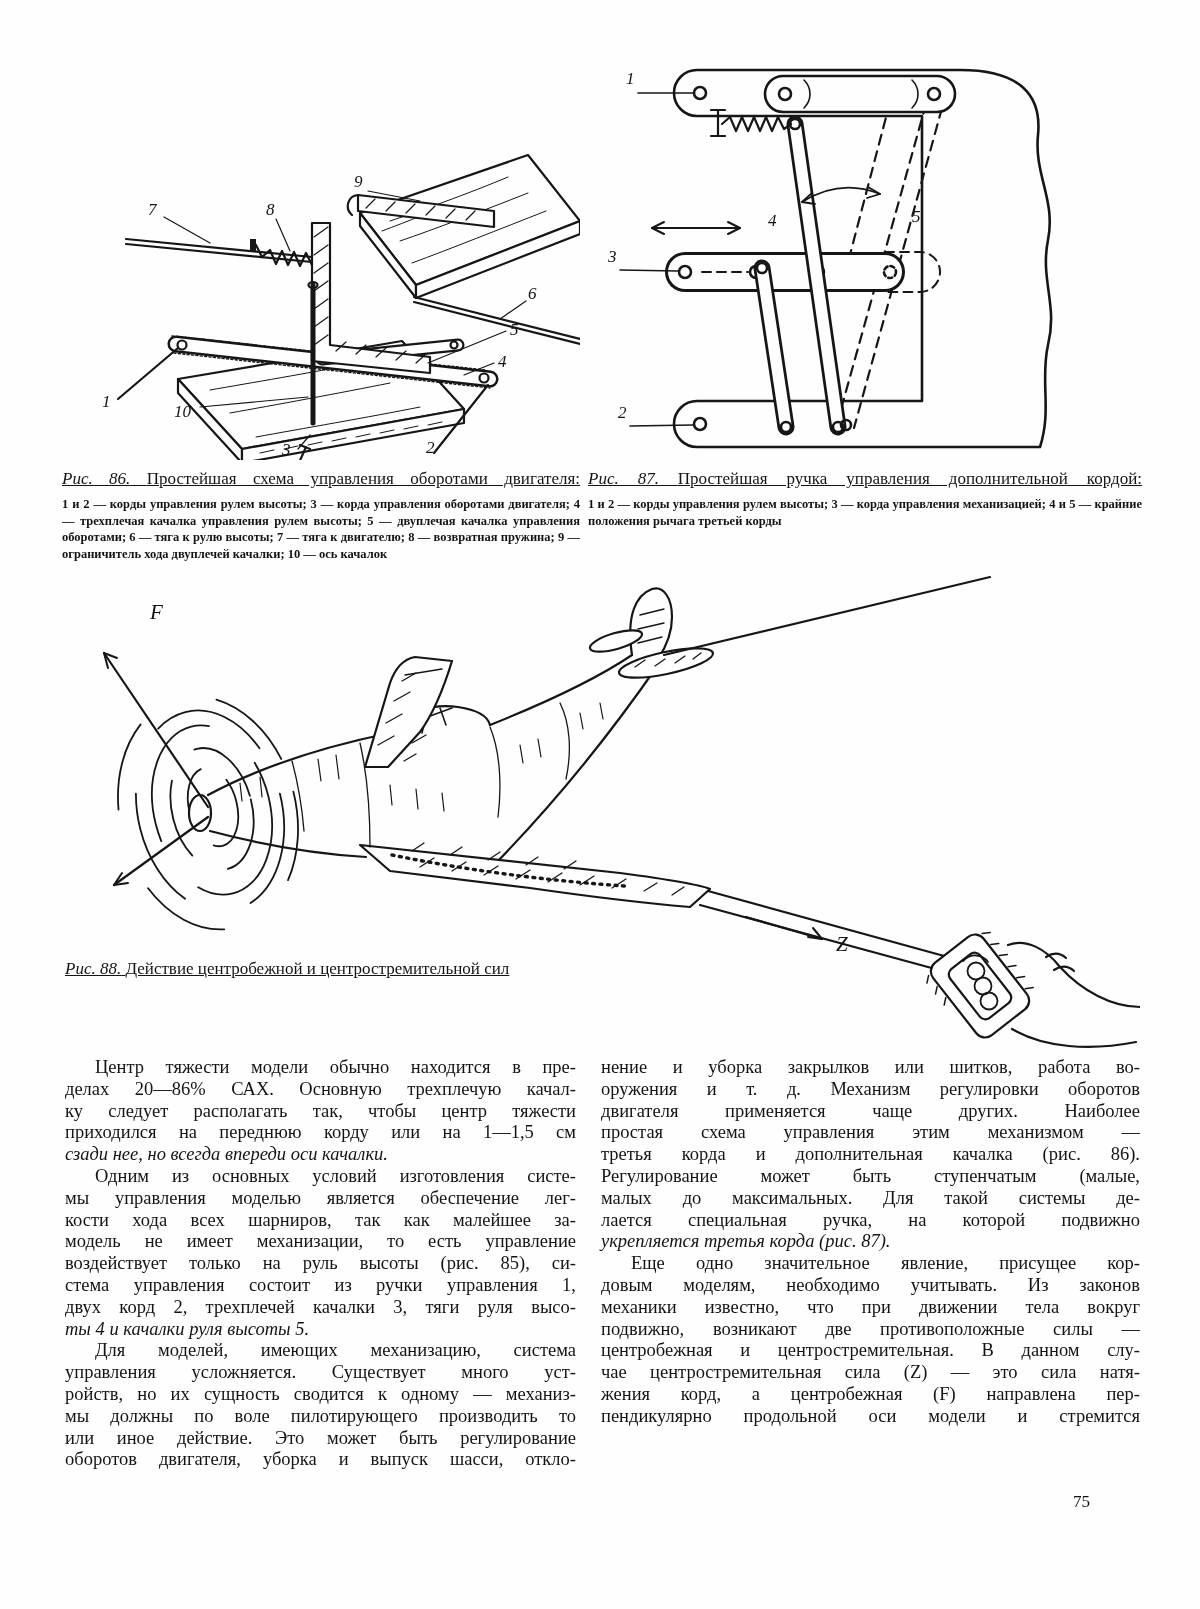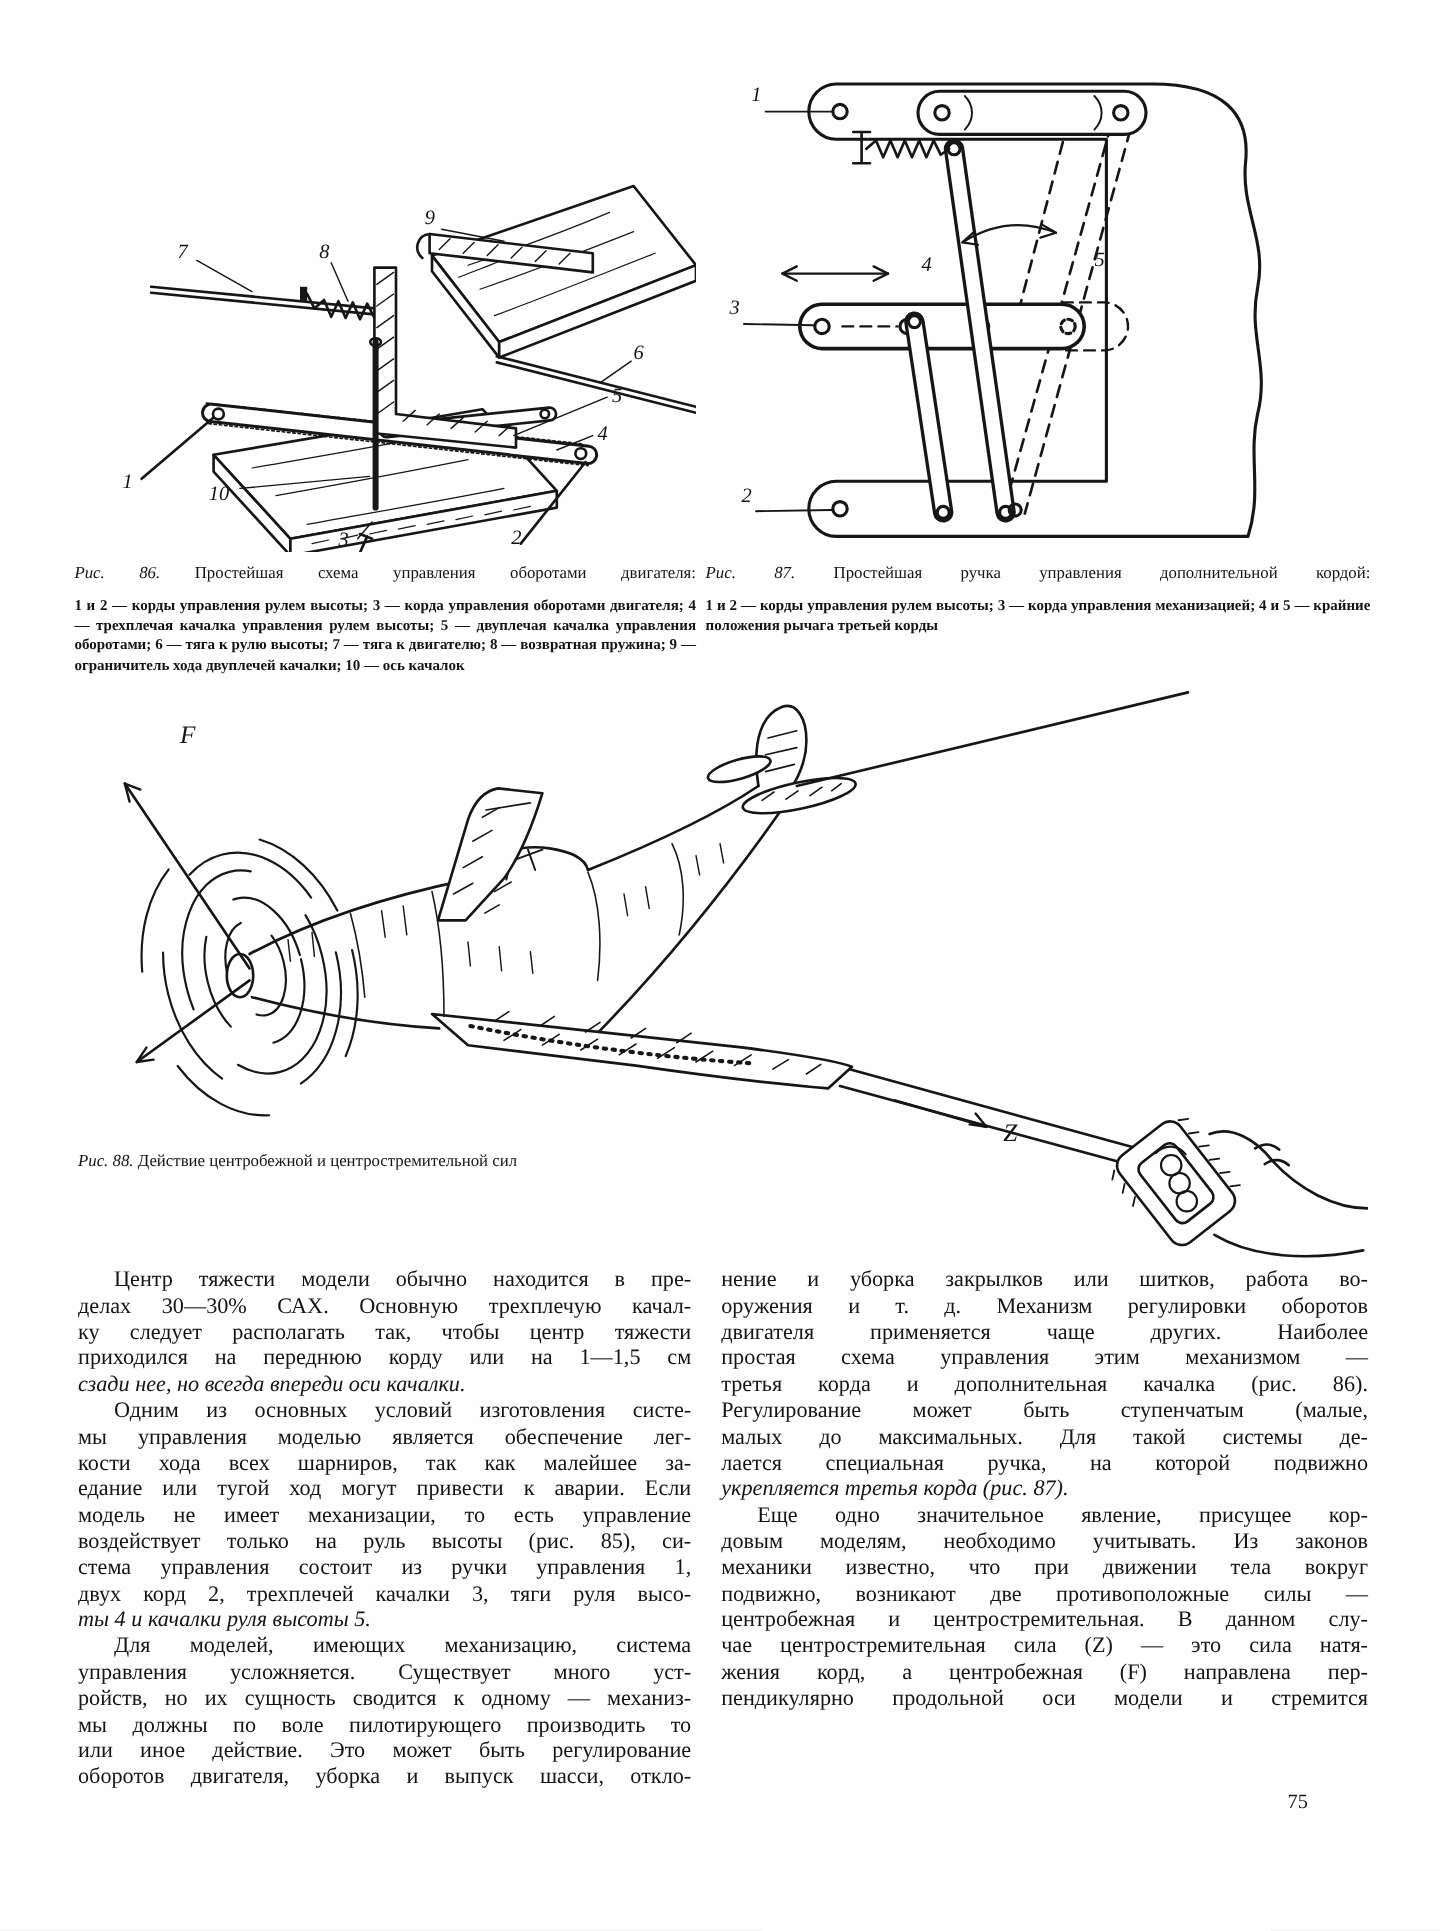--- a/index.html
+++ b/index.html
@@ -7,21 +7,21 @@
     position:relative;width:1200px;height:1609px;background:#fefefe;
     margin:0 auto;font-family:"Liberation Serif","DejaVu Serif",serif;color:#141414;
     overflow:hidden;
   }
   .fig{position:absolute;}
   svg{display:block;}
   svg text.figlabel{font:italic 17px "Liberation Serif","DejaVu Serif",serif;fill:#141414;}
   svg text.forcelabel{font:italic 21px "Liberation Serif","DejaVu Serif",serif;fill:#141414;}
 
   .caption{position:absolute;}
-  .cap-title{font-size:14px;line-height:21px;text-align:justify;text-align-last:justify;margin-bottom:7px;}
+  .cap-title{font-size:17px;line-height:21px;text-align:justify;text-align-last:justify;margin-bottom:7px;text-decoration:underline;}
   .cap-prefix{font-style:italic;}
   .cap-legend{font-size:12.5px;font-weight:bold;line-height:16.5px;text-align:justify;text-align-last:left;}
   .cap-single .cap-title{text-align:left;text-align-last:left;}
 
   .col{position:absolute;font-size:18.5px;line-height:21.8px;}
   .para{margin:0;}
   .ind .bline:first-child{padding-left:30px;}
   .bline{text-align:justify;text-align-last:justify;white-space:normal;}
   .bline.end{text-align-last:left;font-style:italic;}
 
@@ -279,30 +279,29 @@
     </svg>
   </div>
 
   <div class="caption cap-single" style="left:65px;top:958px;width:600px;">
     <div class="cap-title"><span class="cap-prefix">Рис. 88.</span> <span>Действие центробежной и центростремительной сил</span></div>
   </div>
 
   <div class="col" style="left:65px;top:1057px;width:511px;">
       <div class="para ind">
         <div class="bline">Центр тяжести модели обычно находится в пре-</div>
-        <div class="bline">делах 30—30% САХ. Основную трехплечую качал-</div>
+        <div class="bline">делах 20—86% САХ. Основную трехплечую качал-</div>
         <div class="bline">ку следует располагать так, чтобы центр тяжести</div>
         <div class="bline">приходился на переднюю корду или на 1—1,5 см</div>
         <div class="bline end">сзади нее, но всегда впереди оси качалки.</div>
       </div>
       <div class="para ind">
         <div class="bline">Одним из основных условий изготовления систе-</div>
         <div class="bline">мы управления моделью является обеспечение лег-</div>
         <div class="bline">кости хода всех шарниров, так как малейшее за-</div>
-        <div class="bline">едание или тугой ход могут привести к аварии. Если</div>
         <div class="bline">модель не имеет механизации, то есть управление</div>
         <div class="bline">воздействует только на руль высоты (рис. 85), си-</div>
         <div class="bline">стема управления состоит из ручки управления 1,</div>
         <div class="bline">двух корд 2, трехплечей качалки 3, тяги руля высо-</div>
         <div class="bline end">ты 4 и качалки руля высоты 5.</div>
       </div>
       <div class="para ind">
         <div class="bline">Для моделей, имеющих механизацию, система</div>
         <div class="bline">управления усложняется. Существует много уст-</div>
         <div class="bline">ройств, но их сущность сводится к одному — механиз-</div>

